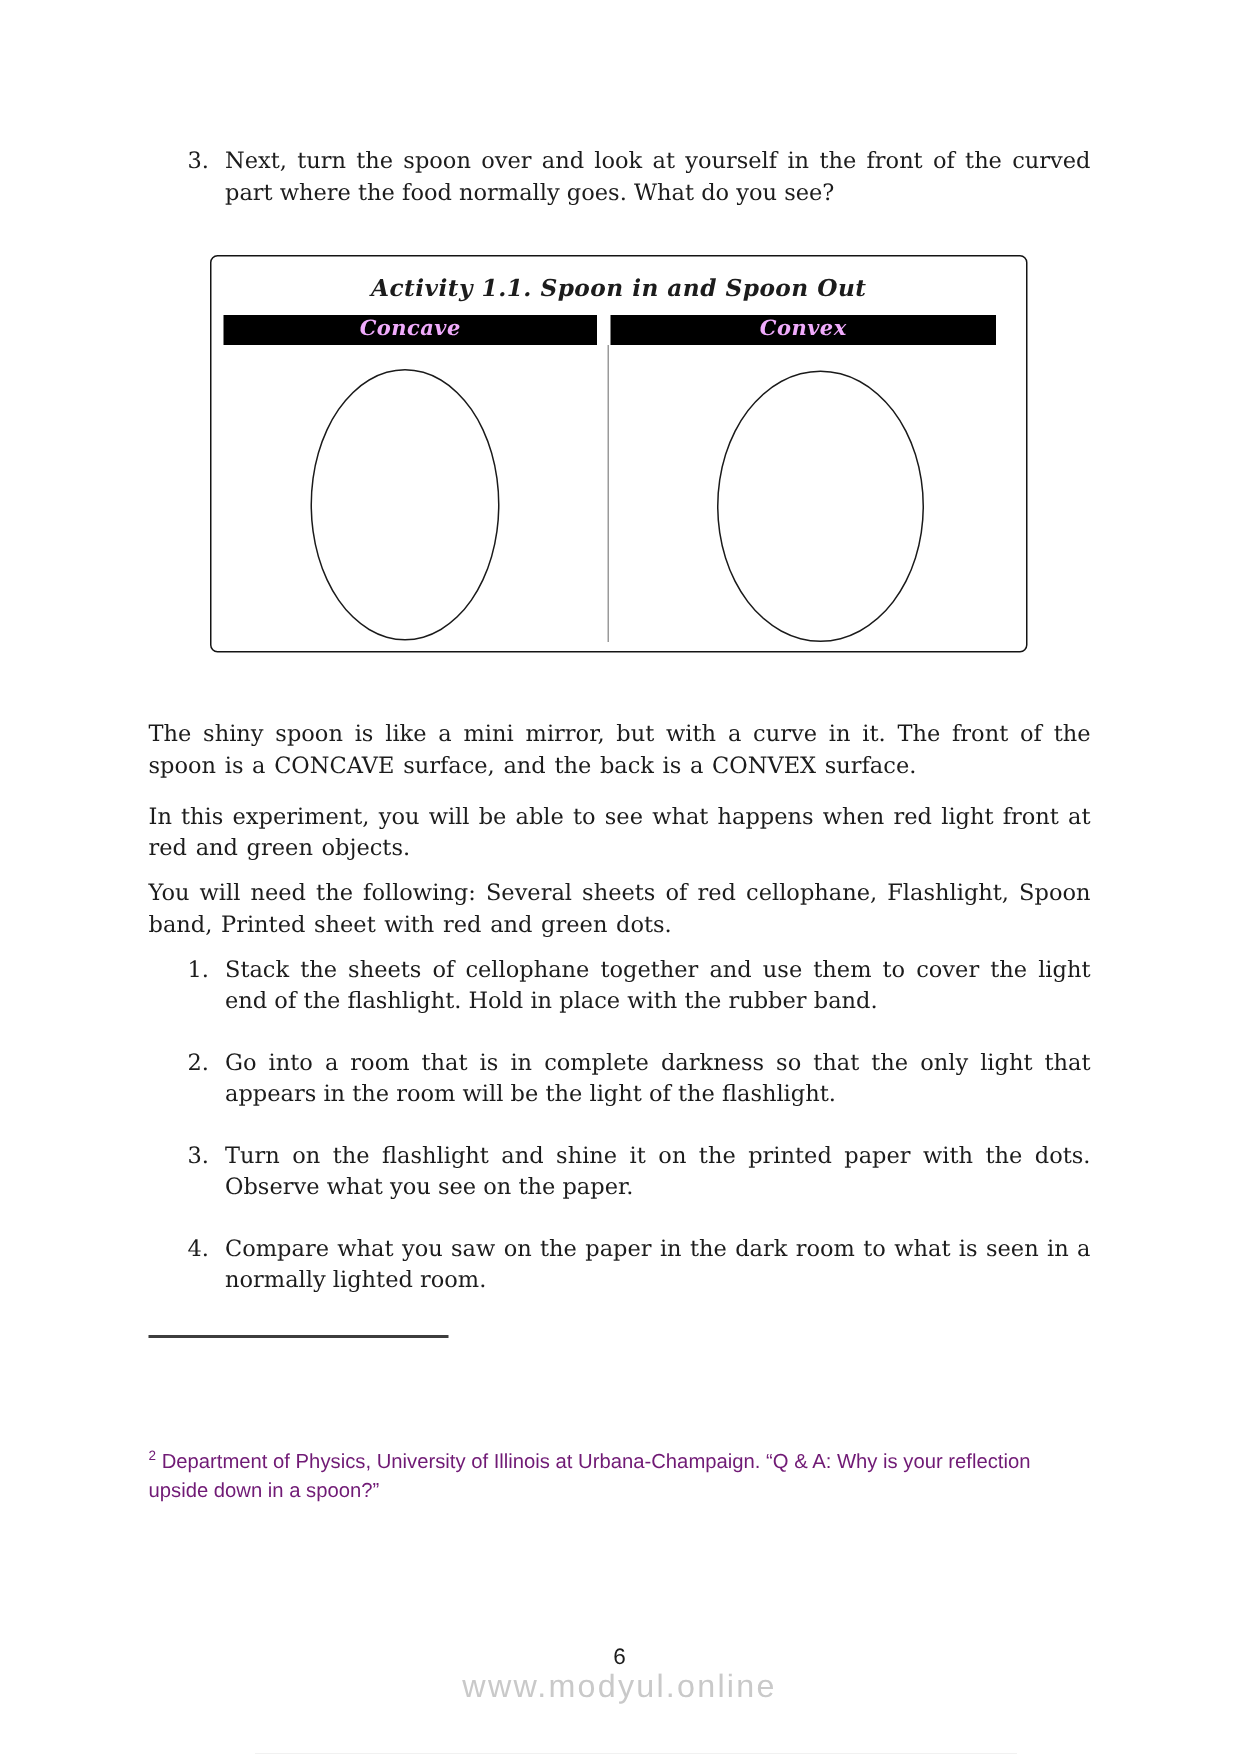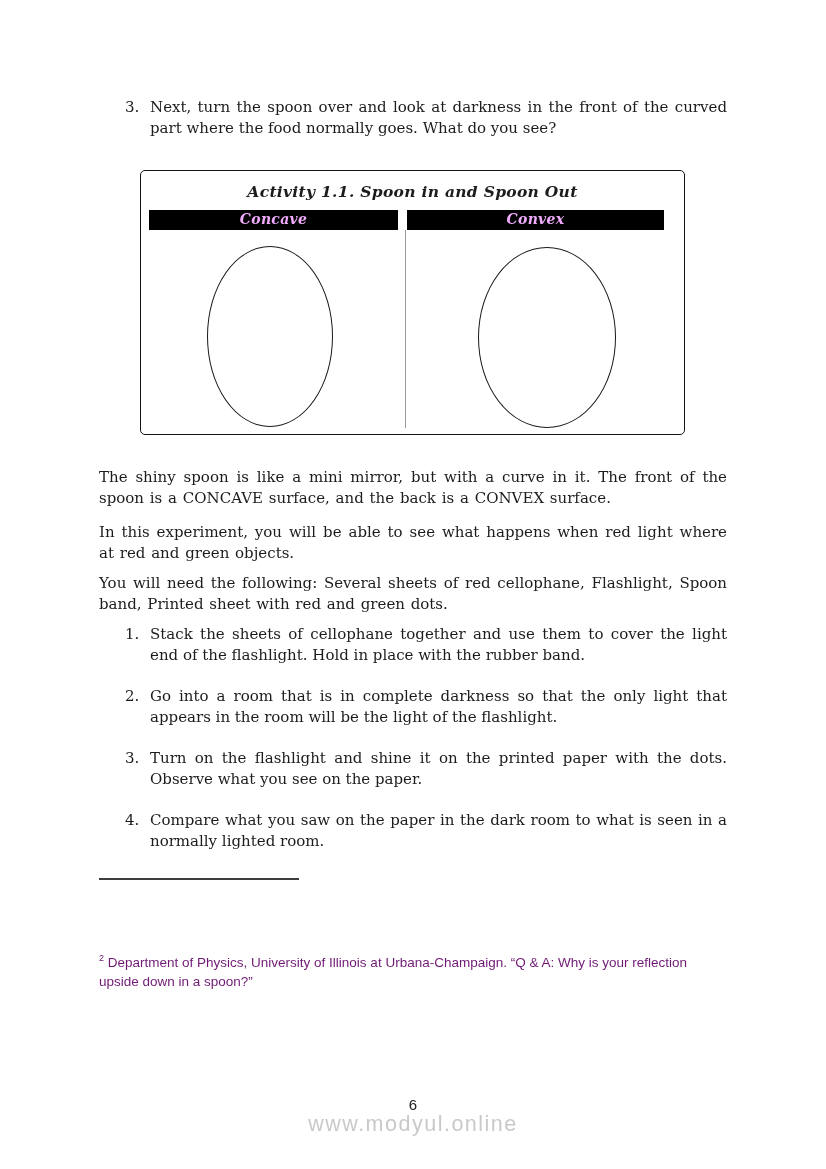--- a/index.html
+++ b/index.html
@@ -57,21 +57,21 @@
   }
   .ellipse.left  { left:66px;  top:16px; width:126px; height:181px; }
   .ellipse.right { left:337px; top:17px; width:138px; height:181px; }
 
   
   .para {
     margin:0; font-size:15px; line-height:21px;
     text-align:justify; text-align-last:left;
     word-spacing:1px;
   }
-  .para.spoon     { margin-top:32px; }
+  .para.spoon     { margin-top:44px; }
   .para.intro2    { margin-top:13px; }
   .para.materials { margin-top:9px; }
 
   .heading {
     margin:23px 0 0 0;
     font-size:19.5px; line-height:26px; font-weight:bold;
     letter-spacing:0.2px;
   }
   .heading sup { font-size:12px; }
 
@@ -109,40 +109,40 @@
   }
 </style>
 </head>
 <body>
 
 <div class="page">
   <div class="content">
 
     <div class="num-item intro-item">
       <span class="num">3.</span>
-      <span class="txt">Next, turn the spoon over and look at darkness in the front of the curved part where the food normally goes. What do you see?</span>
+      <span class="txt">Next, turn the spoon over and look at yourself in the front of the curved part where the food normally goes. What do you see?</span>
     </div>
 
     <div class="activity-box">
       <div class="box-title">Activity 1.1. Spoon in and Spoon Out</div>
       <div class="header-row">
         <div class="hcell c1">Concave</div>
         <div class="hcell c2">Convex</div>
       </div>
       <div class="box-body">
         <div class="vdivider"></div>
         <div class="ellipse left"></div>
         <div class="ellipse right"></div>
       </div>
     </div>
 
     <p class="para spoon">The shiny spoon is like a mini mirror, but with a curve in it. The front of the spoon is a CONCAVE surface, and the back is a CONVEX surface.</p>
 
 
-    <p class="para intro2">In this experiment, you will be able to see what happens when red light where at red and green objects.</p>
+    <p class="para intro2">In this experiment, you will be able to see what happens when red light front at red and green objects.</p>
 
     <p class="para materials">You will need the following: Several sheets of red cellophane, Flashlight, Spoon band, Printed sheet with red and green dots.</p>
 
     <div class="steps">
       <div class="num-item">
         <span class="num">1.</span>
         <span class="txt">Stack the sheets of cellophane together and use them to cover the light end of the flashlight. Hold in place with the rubber band.</span>
       </div>
       <div class="num-item">
         <span class="num">2.</span>

